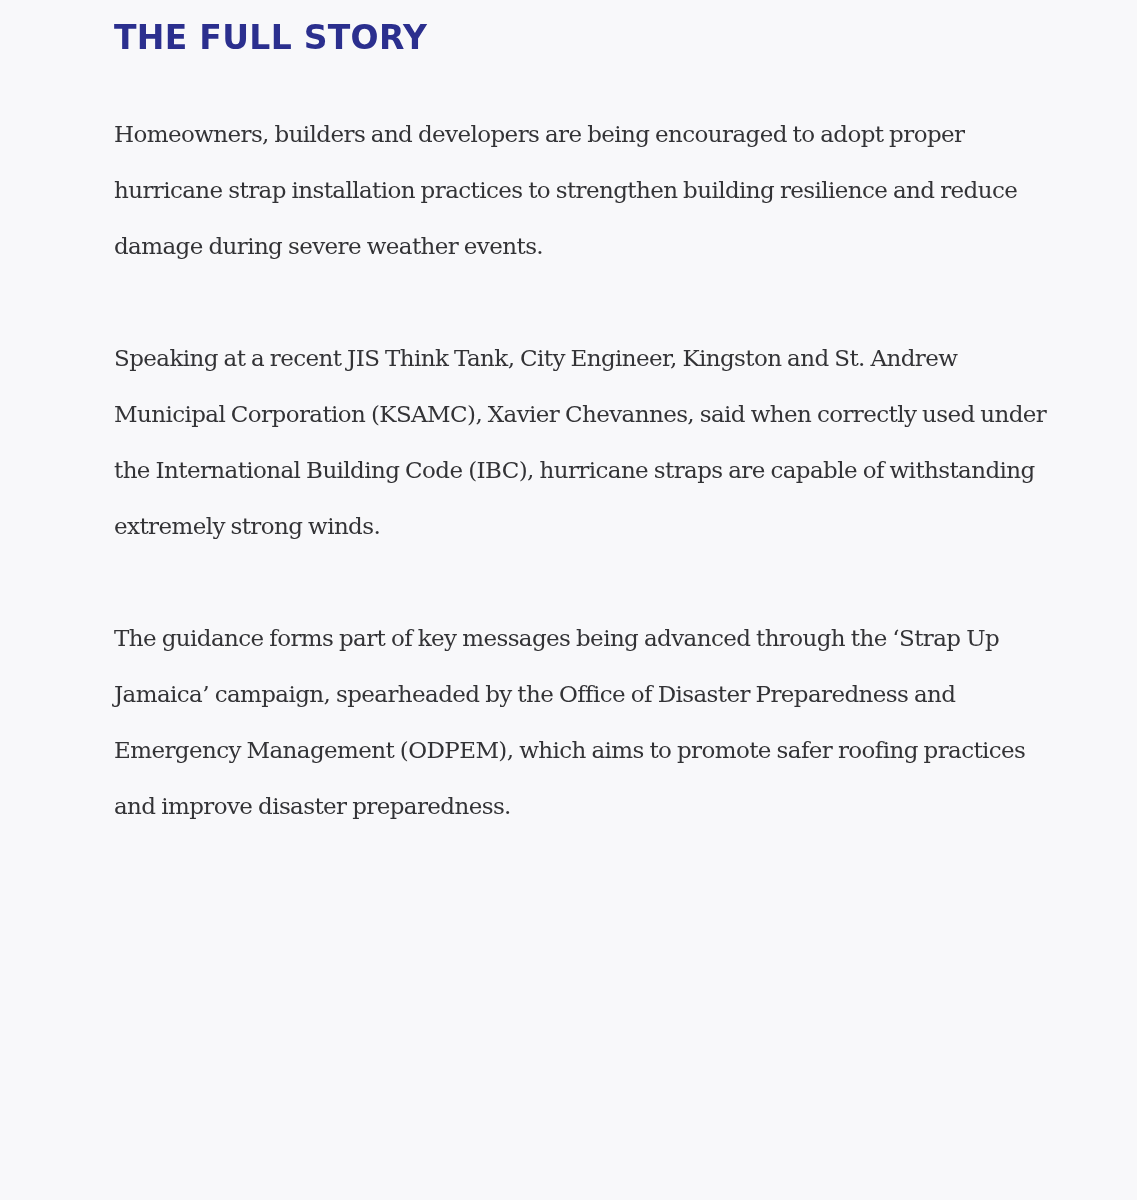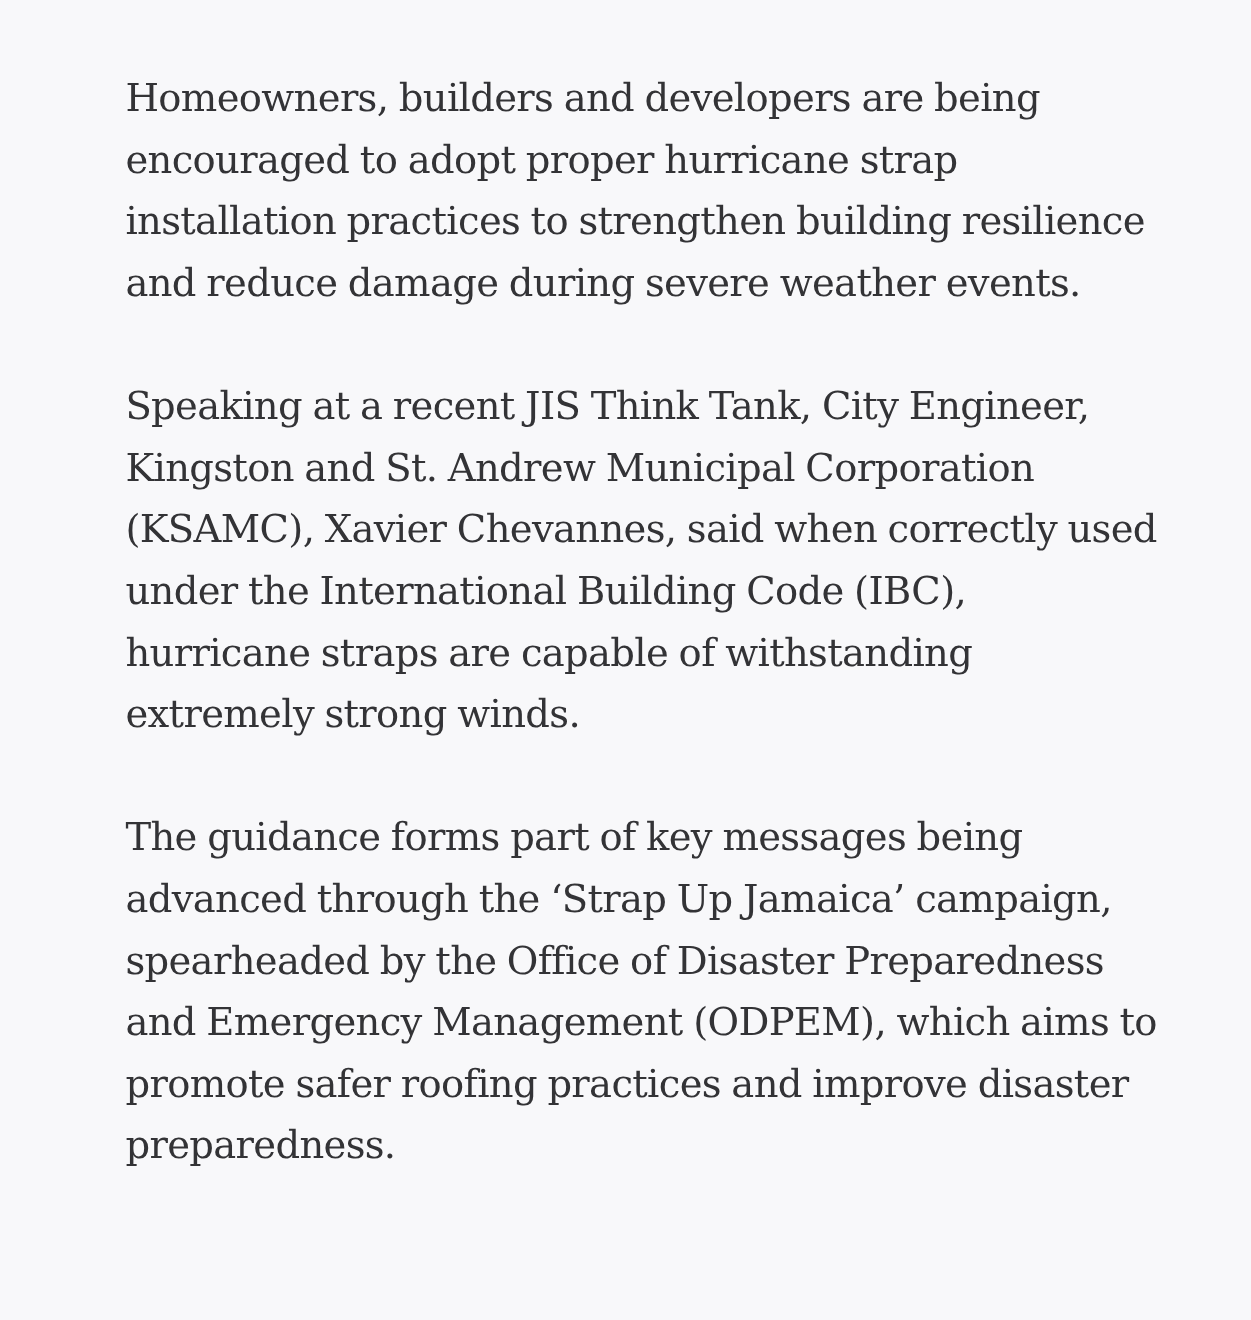--- a/index.html
+++ b/index.html
@@ -26,30 +26,31 @@
       letter-spacing: 0.3px;
       color: #2b2f8e;
       margin: 0;
       line-height: 44px;
     }
     .body-text {
       margin-top: 46px;
     }
     .para {
       font-family: "DejaVu Serif", serif;
-      font-size: 35px;
+      font-size: 23px;
       line-height: 56px;
       color: #333336;
       margin: 0 0 56px 0;
       letter-spacing: -0.6px;
       word-spacing: -1px;
     }
   </style>
 </head>
 <body>
 
 <div class="article">
+  <h2 class="section-heading">THE FULL STORY</h2>
   <div class="body-text">
     <p class="para">Homeowners, builders and developers are being encouraged to adopt proper hurricane strap installation practices to strengthen building resilience and reduce damage during severe weather events.</p>
     <p class="para">Speaking at a recent JIS Think Tank, City Engineer, Kingston and St. Andrew Municipal Corporation (KSAMC), Xavier Chevannes, said when correctly used under the International Building Code (IBC), hurricane straps are capable of withstanding extremely strong winds.</p>
     <p class="para">The guidance forms part of key messages being advanced through the ‘Strap Up Jamaica’ campaign, spearheaded by the Office of Disaster Preparedness and Emergency Management (ODPEM), which aims to promote safer roofing practices and improve disaster preparedness.</p>
   </div>
 </div>
 
 </body></html>

